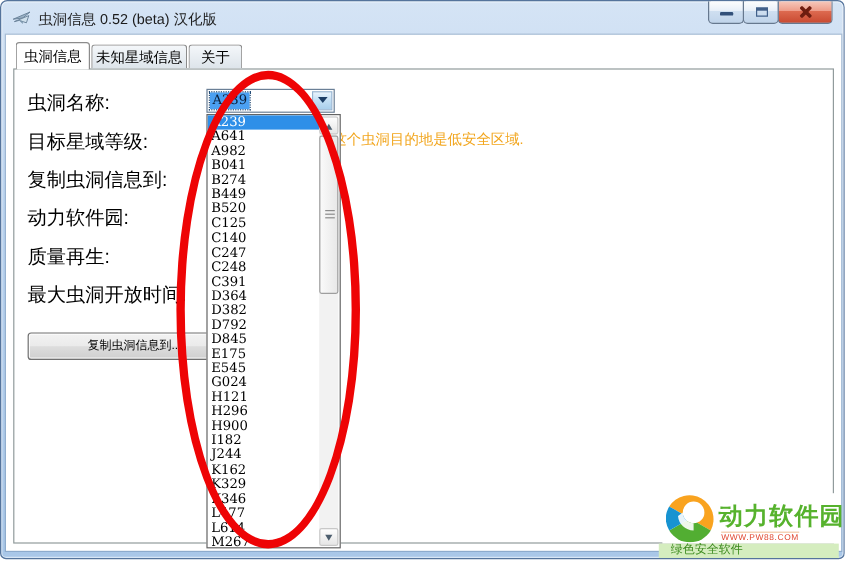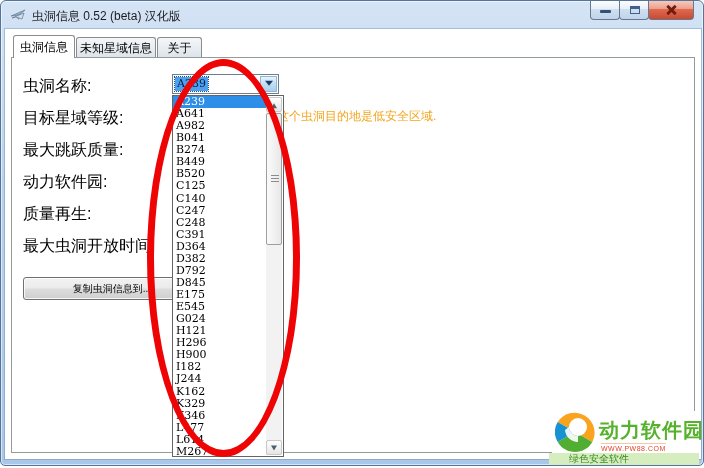--- a/index.html
+++ b/index.html
@@ -91,21 +91,21 @@
 
   
   .badge{position:absolute;left:548px;top:410px;width:150px;height:54px;z-index:8;}
   .badge-white{position:absolute;left:3px;top:0;right:0;height:42px;background:#fff;}
   .badge-logo{position:absolute;left:6px;top:1px;width:40px;height:40px;}
   .badge-site{position:absolute;left:50px;top:6px;font-size:20px;font-weight:bold;
               letter-spacing:1px;white-space:nowrap;}
   .badge-url{position:absolute;left:52px;top:32px;font-size:7px;letter-spacing:.5px;
              border-top:1px solid #f3c9a6;padding-top:1px;white-space:nowrap;}
   .badge-strip{position:absolute;left:0;top:42px;width:100%;height:12px;background:#d5edbf;
-               font-size:10px;line-height:12px;padding-left:20px;white-space:nowrap;}
+               font-size:10px;line-height:12px;padding-left:10px;white-space:nowrap;}
 </style>
 </head>
 <body>
 
 <div class="window">
 
   <div class="titlebar">
     <svg class="app-icon" viewBox="0 0 17 15">
       <path d="M1 9 L15 3 L9 8 Z" fill="#9db4c8" stroke="#5f7890" stroke-width="0.7"></path>
       <path d="M2 11 L14 6 L12 12 L6 10 Z" fill="#cfe0ec" stroke="#5f7890" stroke-width="0.7"></path>
@@ -127,21 +127,21 @@
 
   <div class="client"></div>
 
   <div class="tabpage"></div>
   <div class="tab t2">未知星域信息</div>
   <div class="tab active">虫洞信息</div>
   <div class="tab t3">关于</div>
 
   <div class="flabel" style="top:75px">虫洞名称:</div>
   <div class="flabel" style="top:107px">目标星域等级:</div>
-  <div class="flabel" style="top:139px">最大跳跃质量:</div>
+  <div class="flabel" style="top:139px">复制虫洞信息到:</div>
   <div class="flabel" style="top:171px">动力软件园:</div>
   <div class="flabel" style="top:203px">质量再生:</div>
   <div class="flabel" style="top:235px">最大虫洞开放时间:</div>
 
   <div class="note" id="note" style="color: rgb(242, 165, 28);">这个虫洞目的地是低安全区域.</div>
 
   <div class="copy-btn">复制虫洞信息到...</div>
 
   <div class="combo">
     <span class="combo-value">A239</span>

